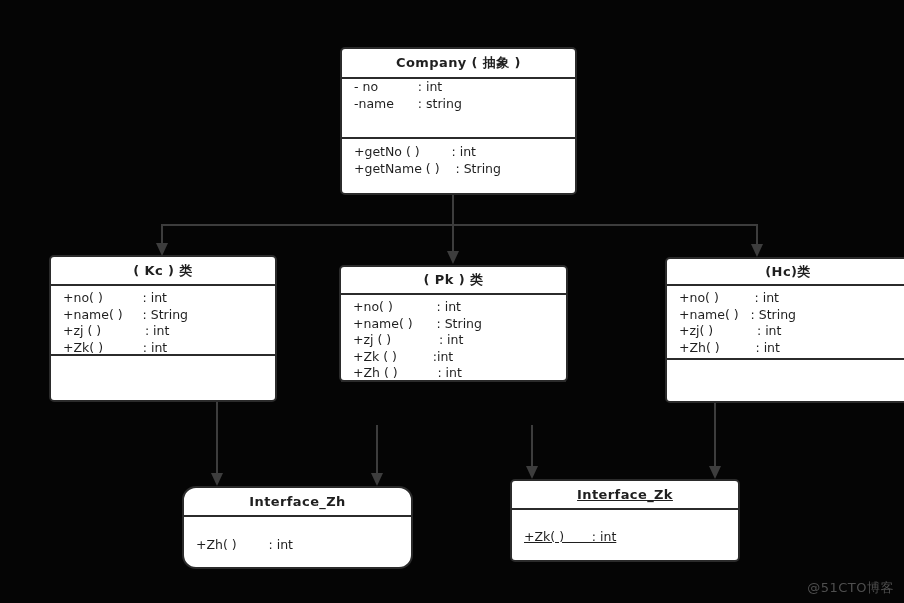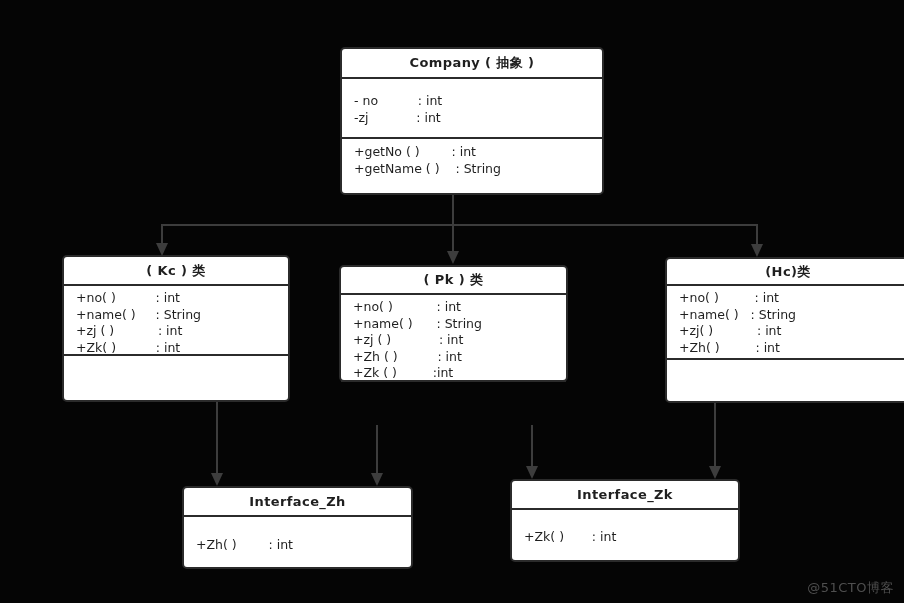--- a/index.html
+++ b/index.html
@@ -37,36 +37,36 @@
     flex:0 0 auto;
     overflow:hidden;
   }
   .uml-section.fill{flex:1 1 auto;}
   .uml-row{
     white-space:pre;
     font-size:12.5px;
     line-height:16.5px;
   }
   
-  .box-company{left:340px;top:47px;width:264px;height:148px;}
+  .box-company{left:340px;top:47px;width:237px;height:148px;}
   .box-company .uml-title{height:28px;}
-  .box-company .attrs{height:60px;padding-top:14px;}
-  .box-kc{left:62px;top:255px;width:228px;height:147px;}
+  .box-company .attrs{height:60px;padding-top:0;}
+  .box-kc{left:49px;top:255px;width:228px;height:147px;}
   .box-kc .uml-title{height:27px;}
   .box-kc .methods{height:70px;padding-top:4px;}
   .box-pk{left:339px;top:265px;width:229px;height:117px;}
   .box-pk .uml-title{height:26px;}
   .box-pk .methods{height:87px;padding-top:4px;}
   .box-hc{left:619px;top:257px;width:246px;height:146px;margin-left:46px;}
   .box-hc .uml-title{height:25px;}
   .box-hc .methods{height:74px;padding-top:4px;}
-  .box-izh{left:182px;top:486px;width:231px;height:83px;}
+  .box-izh{left:182px;top:486px;width:231px;height:83px;border-radius:14px;}
   .box-izh .uml-title{height:27px;}
   .box-izh .body{padding-top:20px;}
-  .box-izk{left:510px;top:479px;width:230px;height:83px;}
+  .box-izk{left:510px;top:479px;width:230px;height:83px;text-decoration:underline;}
   .box-izk .uml-title{height:27px;}
   .box-izk .body{padding-top:19px;}
   
   .line{position:absolute;background:#3d3d3d;}
   .arrow-down{
     position:absolute;width:0;height:0;
     border-left:6px solid transparent;
     border-right:6px solid transparent;
     border-top:13px solid #3d3d3d;
   }
@@ -97,21 +97,21 @@
 </style>
 </head>
 <body>
 
 <div class="canvas">
 
   <div class="uml-box box-company">
     <div class="uml-title">Company ( 抽象 )</div>
     <div class="uml-section attrs">
       <div class="uml-row">- no          : int</div>
-      <div class="uml-row">-zj            : int</div>
+      <div class="uml-row">-name      : string</div>
     </div>
     <div class="uml-section fill">
       <div class="uml-row">+getNo ( )        : int</div>
       <div class="uml-row">+getName ( )    : String</div>
     </div>
   </div>
 
   <div class="uml-box box-kc">
     <div class="uml-title">( Kc ) 类</div>
     <div class="uml-section methods">
@@ -122,22 +122,22 @@
     </div>
     <div class="uml-section fill"></div>
   </div>
 
   <div class="uml-box box-pk">
     <div class="uml-title">( Pk ) 类</div>
     <div class="uml-section methods">
       <div class="uml-row">+no( )           : int</div>
       <div class="uml-row">+name( )      : String</div>
       <div class="uml-row">+zj ( )            : int</div>
+      <div class="uml-row">+Zk ( )         :int</div>
       <div class="uml-row">+Zh ( )          : int</div>
-      <div class="uml-row">+Zk ( )         :int</div>
     </div>
     <div class="uml-section fill"></div>
   </div>
 
   <div class="uml-box box-hc">
     <div class="uml-title">(Hc)类</div>
     <div class="uml-section methods">
       <div class="uml-row">+no( )         : int</div>
       <div class="uml-row">+name( )   : String</div>
       <div class="uml-row">+zj( )           : int</div>

